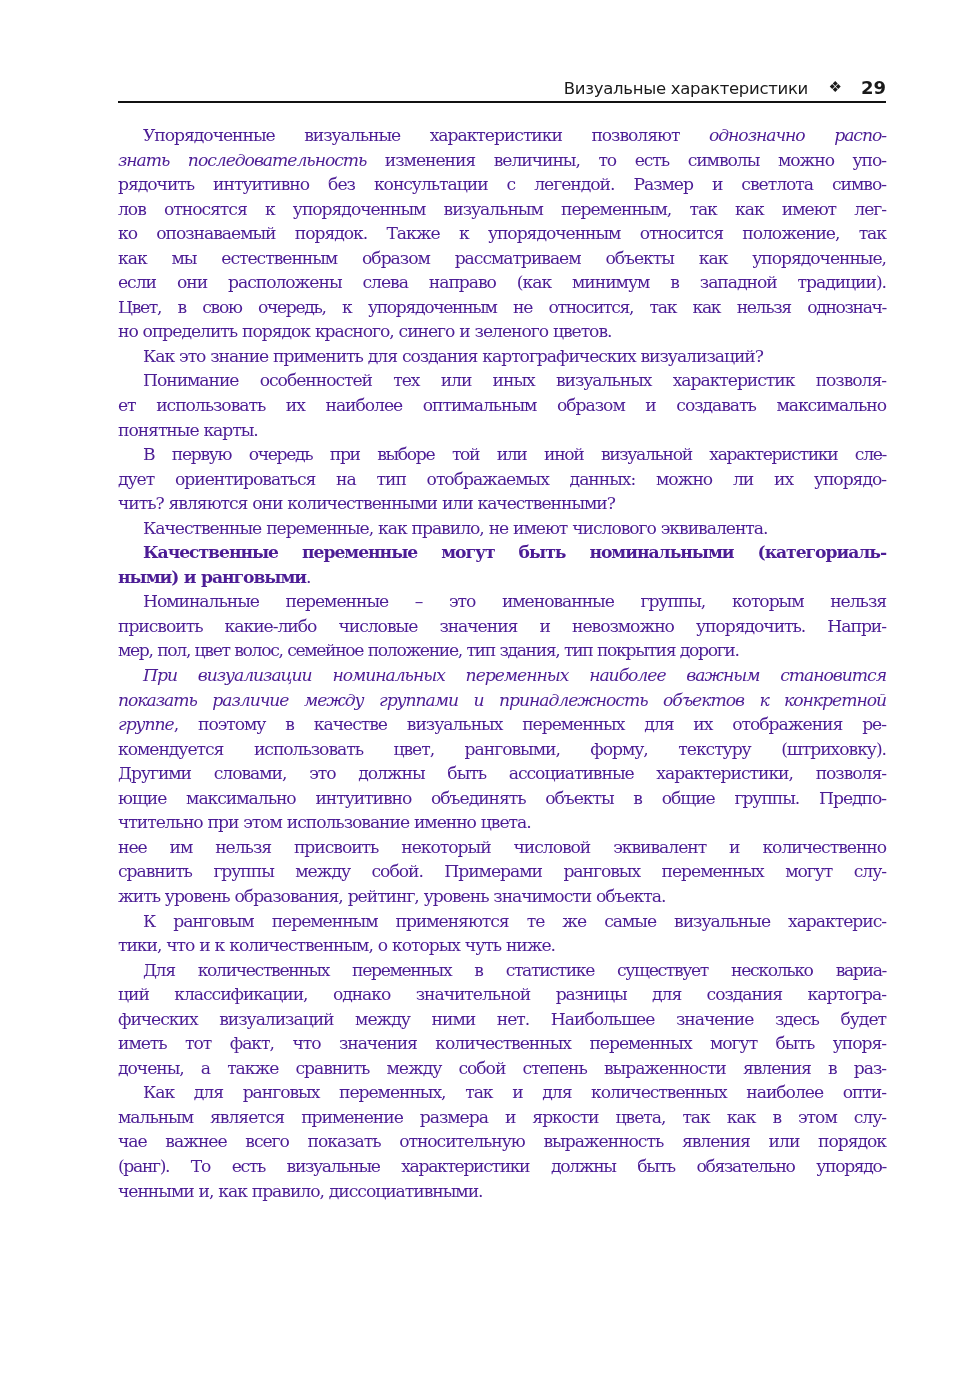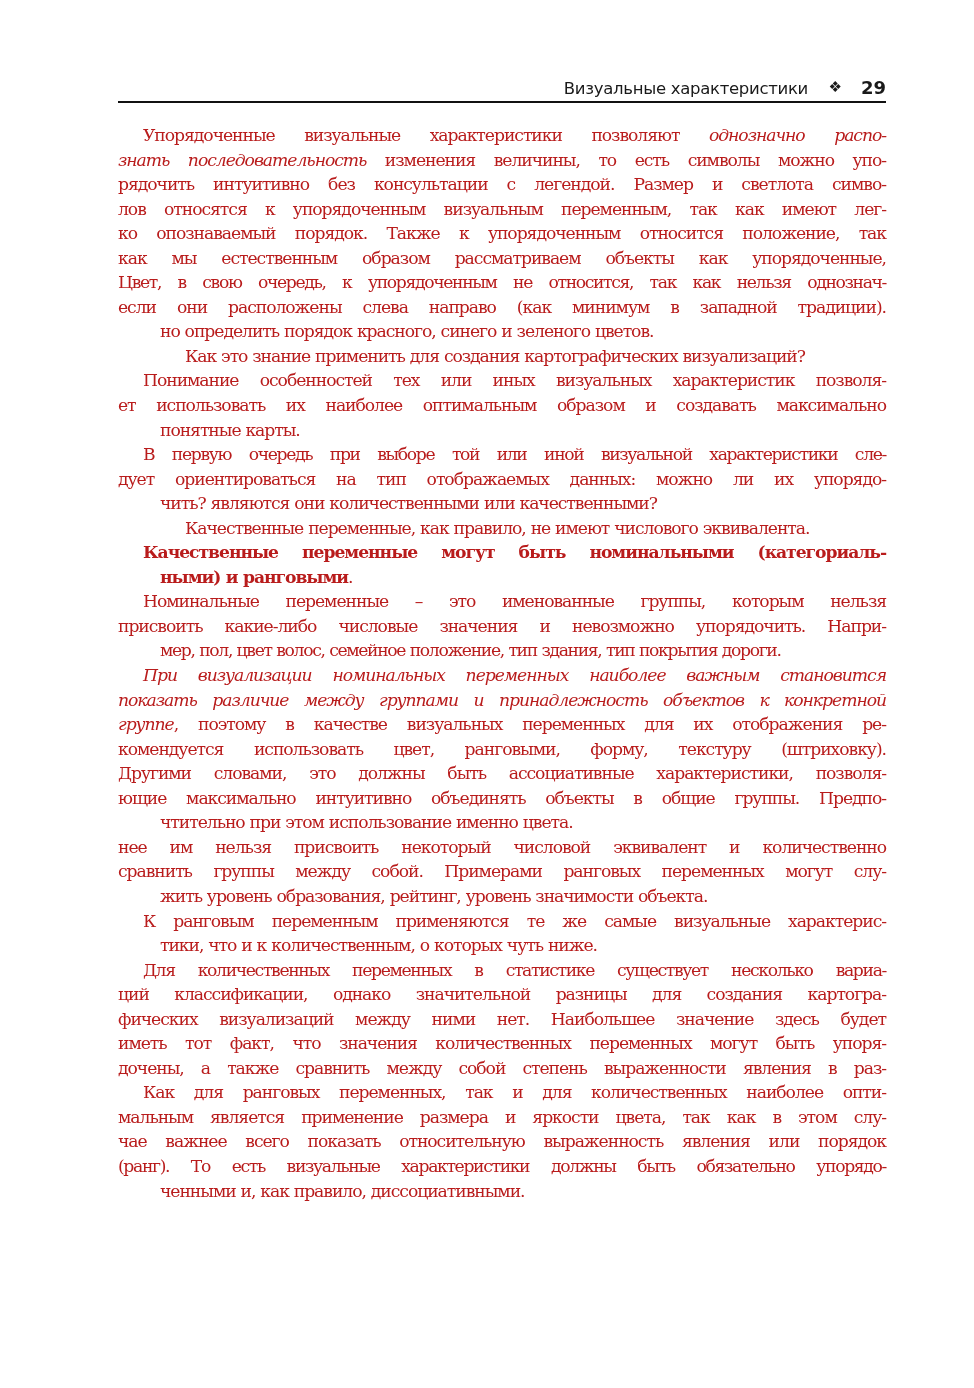--- a/index.html
+++ b/index.html
@@ -16,28 +16,28 @@
     position: absolute; right: 44px; top: 4px; font-size: 15px;
   }
   .header .pnum {
     position: absolute; right: 0px; top: 3px; font-size: 18px; font-weight: bold; text-align: right;
   }
   .rule {
     position: absolute; left: 118px; top: 101px; width: 768px; height: 2px; background: #111;
   }
   .body {
     position: absolute; left: 118px; top: 123px; width: 768px;
-    font-family: "DejaVu Serif", serif; color: #b91c1c;
+    font-family: "DejaVu Serif", serif; color: #4c1d95;
   }
   .line {
     display: block; height: 24.55px; line-height: 24.55px; white-space: nowrap;
     font-size: 17.2px; letter-spacing: -1.05px; word-spacing: 0.5px;
     text-align: justify; text-align-last: justify; overflow: visible;
   }
-  .line.last { text-align-last: left; margin-left: 42px; }
+  .line.last { text-align-last: left; }
   .line.indent { padding-left: 25px; }
   .line span.i { font-style: italic; }
   .line span.b { font-weight: bold; }
   .line.tight { letter-spacing: -1.35px; }
 </style>
 </head>
 <body>
 
 <div class="page">
   <div class="header">
@@ -48,22 +48,22 @@
   <div class="rule"></div>
 
   <div class="body" id="body-text">
       <div>
         <div class="line indent"><span>Упорядоченные визуальные характеристики позволяют </span><span class="i">однозначно распо-</span></div>
         <div class="line"><span class="i">знать последовательность</span><span> изменения величины, то есть символы можно упо-</span></div>
         <div class="line"><span>рядочить интуитивно без консультации с легендой. Размер и светлота симво-</span></div>
         <div class="line"><span>лов относятся к упорядоченным визуальным переменным, так как имеют лег-</span></div>
         <div class="line"><span>ко опознаваемый порядок. Также к упорядоченным относится положение, так</span></div>
         <div class="line"><span>как мы естественным образом рассматриваем объекты как упорядоченные,</span></div>
+        <div class="line"><span>если они расположены слева направо (как минимум в западной традиции).</span></div>
         <div class="line tight"><span>Цвет, в свою очередь, к упорядоченным не относится, так как нельзя однознач-</span></div>
-        <div class="line"><span>если они расположены слева направо (как минимум в западной традиции).</span></div>
         <div class="line last"><span>но определить порядок красного, синего и зеленого цветов.</span></div>
       </div>
       <div>
         <div class="line indent last"><span>Как это знание применить для создания картографических визуализаций?</span></div>
       </div>
       <div>
         <div class="line indent"><span>Понимание особенностей тех или иных визуальных характеристик позволя-</span></div>
         <div class="line"><span>ет использовать их наиболее оптимальным образом и создавать максимально</span></div>
         <div class="line last"><span>понятные карты.</span></div>
       </div>

